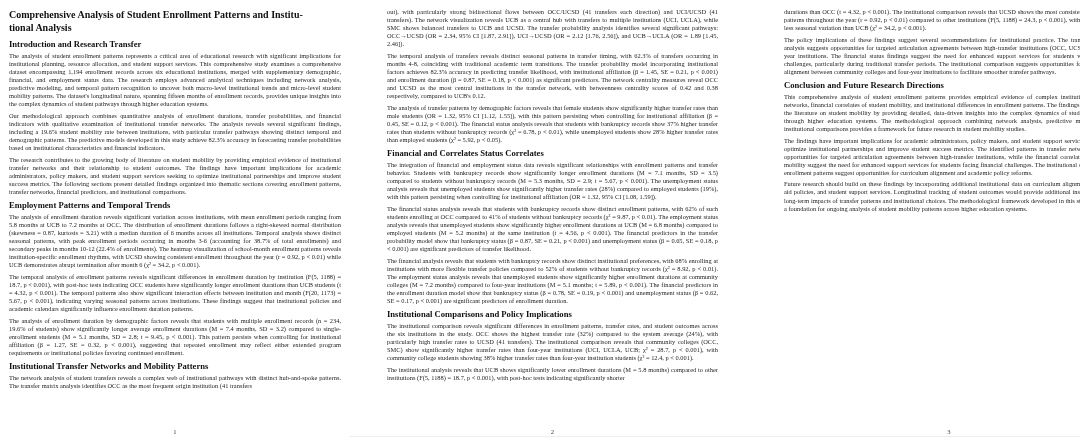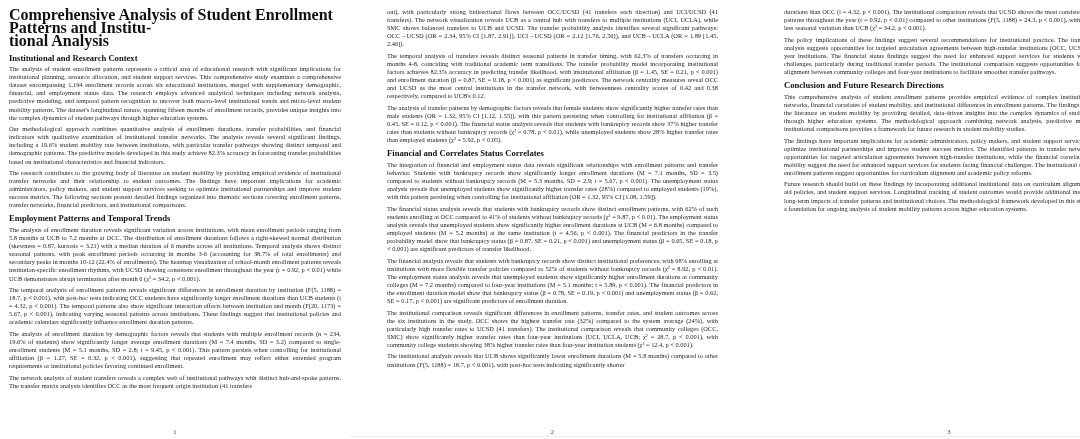--- a/index.html
+++ b/index.html
@@ -20,21 +20,21 @@
     position: absolute;
     top: 0;
     height: 439px;
     background: #ffffff;
   }
   .page-1 { left: 9px;   width: 332px; }
   .page-2 { left: 387px; width: 331px; }
   .page-3 { left: 784px; width: 330px; }
 
   .doc-title {
-    font-size: 16px;
+    font-size: 10px;
     font-weight: bold;
     line-height: 13.2px;
     margin: 8px 0 5px 0;
     color: #111;
   }
   .section-heading {
     font-size: 8.6px;
     font-weight: bold;
     margin: 4px 0 2.5px 0;
     color: #111;
@@ -68,40 +68,42 @@
 </head>
 <body>
 
 <div class="doc-canvas">
 
   <div class="page page-1">
     <div class="doc-title">
       <div>Comprehensive Analysis of Student Enrollment Patterns and Institu-</div>
       <div>tional Analysis</div>
     </div>
-    <div class="section-heading">Institutional and Research Context</div>
+    <div class="section-heading">Introduction and Research Transfer</div>
     <p class="para">The analysis of student enrollment patterns represents a critical area of educational research with significant implications for institutional planning, resource allocation, and student support services. This comprehensive study examines a comprehensive dataset encompassing 1,194 enrollment records across six educational institutions, merged with supplementary demographic, financial, and employment status data. The research employs advanced analytical techniques including network analysis, predictive modeling, and temporal pattern recognition to uncover both macro-level institutional trends and micro-level student mobility patterns. The dataset's longitudinal nature, spanning fifteen months of enrollment records, provides unique insights into the complex dynamics of student pathways through higher education systems.</p>
     <p class="para">Our methodological approach combines quantitative analysis of enrollment durations, transfer probabilities, and financial indicators with qualitative examination of institutional transfer networks. The analysis reveals several significant findings, including a 19.6% student mobility rate between institutions, with particular transfer pathways showing distinct temporal and demographic patterns. The predictive models developed in this study achieve 82.3% accuracy in forecasting transfer probabilities based on institutional characteristics and financial indicators.</p>
     <p class="para">The research contributes to the growing body of literature on student mobility by providing empirical evidence of institutional transfer networks and their relationship to student outcomes. The findings have important implications for academic administrators, policy makers, and student support services seeking to optimize institutional partnerships and improve student success metrics. The following sections present detailed findings organized into thematic sections covering enrollment patterns, transfer networks, financial predictors, and institutional comparisons.</p>
     <div class="section-heading">Employment Patterns and Temporal Trends</div>
     <p class="para">The analysis of enrollment duration reveals significant variation across institutions, with mean enrollment periods ranging from 5.8 months at UCB to 7.2 months at OCC. The distribution of enrollment durations follows a right-skewed normal distribution (skewness = 0.87, kurtosis = 3.21) with a median duration of 6 months across all institutions. Temporal analysis shows distinct seasonal patterns, with peak enrollment periods occurring in months 3-6 (accounting for 38.7% of total enrollments) and secondary peaks in months 10-12 (22.4% of enrollments). The heatmap visualization of school-month enrollment patterns reveals institution-specific enrollment rhythms, with UCSD showing consistent enrollment throughout the year (r = 0.92, p &lt; 0.01) while UCB demonstrates abrupt termination after month 6 (χ² = 34.2, p &lt; 0.001).</p>
     <p class="para">The temporal analysis of enrollment patterns reveals significant differences in enrollment duration by institution (F(5, 1188) = 18.7, p &lt; 0.001), with post-hoc tests indicating OCC students have significantly longer enrollment durations than UCB students (t = 4.32, p &lt; 0.001). The temporal patterns also show significant interaction effects between institution and month (F(20, 1173) = 5.67, p &lt; 0.001), indicating varying seasonal patterns across institutions. These findings suggest that institutional policies and academic calendars significantly influence enrollment duration patterns.</p>
     <p class="para">The analysis of enrollment duration by demographic factors reveals that students with multiple enrollment records (n = 234, 19.6% of students) show significantly longer average enrollment durations (M = 7.4 months, SD = 3.2) compared to single-enrollment students (M = 5.1 months, SD = 2.8; t = 9.45, p &lt; 0.001). This pattern persists when controlling for institutional affiliation (β = 1.27, SE = 0.32, p &lt; 0.001), suggesting that repeated enrollment may reflect either extended program requirements or institutional policies favoring continued enrollment.</p>
+    <div class="section-heading">Institutional Transfer Networks and Mobility Patterns</div>
     <p class="para">The network analysis of student transfers reveals a complex web of institutional pathways with distinct hub-and-spoke patterns. The transfer matrix analysis identifies OCC as the most frequent origin institution (41 transfers</p>
     <div class="page-number">1</div>
   </div>
 
   <div class="page page-2">
     <p class="para first">out), with particularly strong bidirectional flows between OCC/UCSD (41 transfers each direction) and UCI/UCSD (41 transfers). The network visualization reveals UCB as a central hub with transfers to multiple institutions (UCI, UCLA), while SMC shows balanced transfers to UCB and UCSD. The transfer probability analysis identifies several significant pathways: OCC→UCSD (OR = 2.34, 95% CI [1.87, 2.91]), UCI→UCSD (OR = 2.12 [1.76, 2.56]), and UCB→UCLA (OR = 1.89 [1.45, 2.46]).</p>
     <p class="para">The temporal analysis of transfers reveals distinct seasonal patterns in transfer timing, with 62.3% of transfers occurring in months 4-8, coinciding with traditional academic term transitions. The transfer probability model incorporating institutional factors achieves 82.3% accuracy in predicting transfer likelihood, with institutional affiliation (β = 1.45, SE = 0.21, p &lt; 0.001) and enrollment duration (β = 0.87, SE = 0.18, p &lt; 0.001) as significant predictors. The network centrality measures reveal OCC and UCSD as the most central institutions in the transfer network, with betweenness centrality scores of 0.42 and 0.38 respectively, compared to UCB's 0.12.</p>
     <p class="para">The analysis of transfer patterns by demographic factors reveals that female students show significantly higher transfer rates than male students (OR = 1.32, 95% CI [1.12, 1.55]), with this pattern persisting when controlling for institutional affiliation (β = 0.45, SE = 0.12, p &lt; 0.001). The financial status analysis reveals that students with bankruptcy records show 37% higher transfer rates than students without bankruptcy records (χ² = 6.78, p &lt; 0.01), while unemployed students show 28% higher transfer rates than employed students (χ² = 5.92, p &lt; 0.05).</p>
     <div class="section-heading">Financial and Correlates Status Correlates</div>
     <p class="para">The integration of financial and employment status data reveals significant relationships with enrollment patterns and transfer behavior. Students with bankruptcy records show significantly longer enrollment durations (M = 7.1 months, SD = 3.5) compared to students without bankruptcy records (M = 5.3 months, SD = 2.9; t = 5.67, p &lt; 0.001). The unemployment status analysis reveals that unemployed students show significantly higher transfer rates (28%) compared to employed students (19%), with this pattern persisting when controlling for institutional affiliation (OR = 1.32, 95% CI [1.08, 1.59]).</p>
     <p class="para">The financial status analysis reveals that students with bankruptcy records show distinct enrollment patterns, with 62% of such students enrolling at OCC compared to 41% of students without bankruptcy records (χ² = 9.87, p &lt; 0.01). The employment status analysis reveals that unemployed students show significantly higher enrollment durations at UCB (M = 6.8 months) compared to employed students (M = 5.2 months) at the same institution (t = 4.56, p &lt; 0.001). The financial predictors in the transfer probability model show that bankruptcy status (β = 0.87, SE = 0.21, p &lt; 0.001) and unemployment status (β = 0.65, SE = 0.18, p &lt; 0.001) are significant predictors of transfer likelihood.</p>
     <p class="para">The financial analysis reveals that students with bankruptcy records show distinct institutional preferences, with 68% enrolling at institutions with more flexible transfer policies compared to 52% of students without bankruptcy records (χ² = 8.92, p &lt; 0.01). The employment status analysis reveals that unemployed students show significantly higher enrollment durations at community colleges (M = 7.2 months) compared to four-year institutions (M = 5.1 months; t = 5.89, p &lt; 0.001). The financial predictors in the enrollment duration model show that bankruptcy status (β = 0.78, SE = 0.19, p &lt; 0.001) and unemployment status (β = 0.62, SE = 0.17, p &lt; 0.001) are significant predictors of enrollment duration.</p>
+    <div class="section-heading">Institutional Comparisons and Policy Implications</div>
     <p class="para">The institutional comparison reveals significant differences in enrollment patterns, transfer rates, and student outcomes across the six institutions in the study. OCC shows the highest transfer rate (32%) compared to the system average (24%), with particularly high transfer rates to UCSD (41 transfers). The institutional comparison reveals that community colleges (OCC, SMC) show significantly higher transfer rates than four-year institutions (UCI, UCLA, UCB; χ² = 28.7, p &lt; 0.001), with community college students showing 38% higher transfer rates than four-year institution students (χ² = 12.4, p &lt; 0.001).</p>
     <p class="para">The institutional analysis reveals that UCB shows significantly lower enrollment durations (M = 5.8 months) compared to other institutions (F(5, 1188) = 18.7, p &lt; 0.001), with post-hoc tests indicating significantly shorter</p>
     <div class="page-number">2</div>
   </div>
 
   <div class="page page-3">
     <p class="para first">durations than OCC (t = 4.32, p &lt; 0.001). The institutional comparison reveals that UCSD shows the most consistent enrollment patterns throughout the year (r = 0.92, p &lt; 0.01) compared to other institutions (F(5, 1188) = 24.3, p &lt; 0.001), with significantly less seasonal variation than UCB (χ² = 34.2, p &lt; 0.001).</p>
     <p class="para">The policy implications of these findings suggest several recommendations for institutional practice. The transfer network analysis suggests opportunities for targeted articulation agreements between high-transfer institutions (OCC, UCSD) and four-year institutions. The financial status findings suggest the need for enhanced support services for students with financial challenges, particularly during traditional transfer periods. The institutional comparison suggests opportunities for curriculum alignment between community colleges and four-year institutions to facilitate smoother transfer pathways.</p>
     <div class="section-heading">Conclusion and Future Research Directions</div>
     <p class="para">This comprehensive analysis of student enrollment patterns provides empirical evidence of complex institutional transfer networks, financial correlates of student mobility, and institutional differences in enrollment patterns. The findings contribute to the literature on student mobility by providing detailed, data-driven insights into the complex dynamics of student pathways through higher education systems. The methodological approach combining network analysis, predictive modeling, and institutional comparisons provides a framework for future research in student mobility studies.</p>

